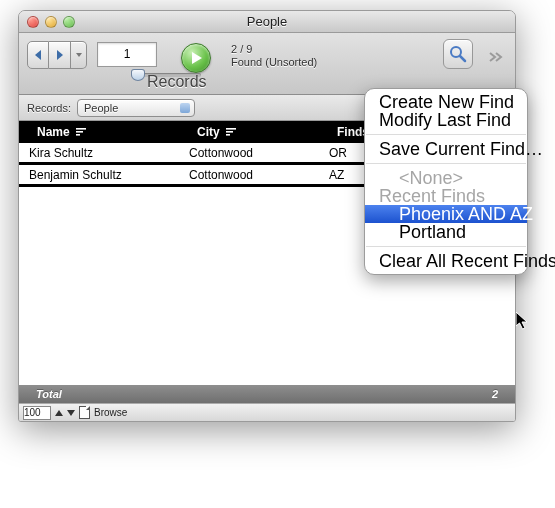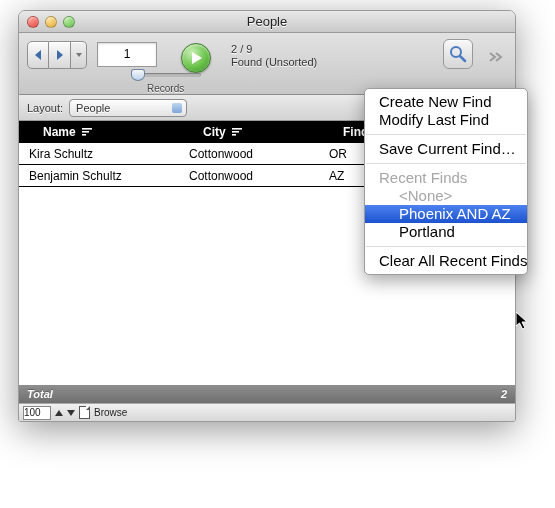--- a/index.html
+++ b/index.html
@@ -35,21 +35,21 @@
   .navbtn svg { display:block; }
   .recbox { width:60px; height:25px; margin-top:3px; background:#fff; border:1px solid #999;
             box-shadow:inset 0 1px 2px rgba(0,0,0,0.15); text-align:center; font-size:12px;
             line-height:23px; }
   .slider { position:absolute; left:112px; top:36px; width:70px; height:12px; }
   .slider .track { position:absolute; top:4px; left:0; right:0; height:4px; background:#b8b8b8;
                    border-radius:2px; box-shadow:inset 0 1px 1px rgba(0,0,0,0.3);}
   .slider .thumb { position:absolute; left:0; top:0; width:14px; height:12px;
                    background:linear-gradient(#f5f8fc,#bcd2e8); border:1px solid #6e84a0;
                    border-radius:3px 3px 50% 50%; }
-  .reclabel { position:absolute; left:128px; top:50px; font-size:10px; color:#444;
+  .reclabel { position:absolute; left:128px; top:40px; font-size:16px; color:#444;
               text-shadow:0 1px 0 #fff; }
   .playblock { display:flex; align-items:flex-start; gap:20px; margin-left:14px; margin-top:4px;}
   .playbtn { width:30px; height:30px; border-radius:50%;
              background:radial-gradient(circle at 35% 30%, #c8efb4, #6ac24a 55%, #3a8a26);
              border:1px solid #3f7c2e; display:flex; align-items:center; justify-content:center;
              box-shadow:0 1px 2px rgba(0,0,0,0.3), inset 0 1px 3px rgba(255,255,255,0.7);}
   .playbtn svg { margin-left:2px; }
   .found { font-size:11px; color:#333; line-height:13px; text-shadow:0 1px 0 #fff;}
   .toolspacer { flex:1; }
   .findblock { display:flex; flex-direction:column; align-items:center; margin-right:6px;gap:24px;}
@@ -67,45 +67,45 @@
                padding:0 18px 0 6px; position:relative; font-size:11px; box-shadow:inset 0 1px 0 #fff;}
   .layoutsel::after { content:""; position:absolute; right:4px; top:3px; width:10px; height:10px;
                       background:linear-gradient(#bcd4f0,#7da7d8); border-radius:2px; }
   .layouttiny { width:26px; height:18px; background:linear-gradient(#fdfdfd,#e4e4e4);
                 border:1px solid #8e8e8e; border-radius:4px; display:flex; align-items:center;
                 justify-content:center; font-size:9px; box-shadow:inset 0 1px 0 #fff;}
   
   .tablewrap { flex:1; display:flex; flex-direction:column; background:#fff; }
   .thead { height:22px; background:#000; color:#fff; display:flex; align-items:center;
            font-size:12px; font-weight:bold; }
-  .thead .col { display:flex; align-items:center; gap:6px; padding-left:24px; }
+  .thead .col { display:flex; align-items:center; gap:6px; padding-left:18px; }
   .col1 { width:160px; } .col2 { width:140px; } .col3 { flex:1; }
   .sorticon svg { display:block; }
   .tbody { flex:1; background:#fff; overflow:hidden; }
   .row { height:22px; display:flex; align-items:center; font-size:12px; color:#000;
-         border-bottom:1px solid #000000;}
+         border-bottom:3px solid #000000;}
   .row .col { padding-left:10px; }
   .tfoot { height:18px; background:linear-gradient(#8e8e8e,#6f6f6f); color:#fff; font-size:11px;
-           display:flex; align-items:center; padding:0 8px; font-style:italic; font-weight:bold;
+           display:flex; align-items:center; padding:0 17px; font-style:italic; font-weight:bold;
            text-shadow:0 -1px 0 rgba(0,0,0,0.3);}
   .tfoot .r { margin-left:auto; }
   
   .statusbar { height:18px; background:linear-gradient(#f1f1f1,#d8d8d8); border-top:1px solid #aaa;
                display:flex; align-items:center; font-size:10px; color:#222; gap:4px; padding:0 4px;}
   .zoomcell { width:28px; height:14px; border:1px solid #888; background:#fff; 
               line-height:12px; }
   .tri { width:0; height:0; border-left:4px solid transparent; border-right:4px solid transparent; }
   .tri.up { border-bottom:6px solid #333; } .tri.dn { border-top:6px solid #333; }
   .pgicon { width:11px; height:13px; background:#fff; border:1px solid #555; position:relative; }
   .pgicon::after { content:""; position:absolute; right:-1px; top:-1px; width:4px; height:4px;
                    background:linear-gradient(135deg,#fff 49%,#555 51%); }
   
   .menu { position:absolute; left:364px; top:88px; width:164px; background:#fff;
-          border:1px solid #9c9c9c; border-radius:5px; box-shadow:0 6px 18px rgba(0,0,0,0.35);
-          padding:4px 0; font-size:15px; }
+          border:1px solid #9c9c9c; border-radius:10px; box-shadow:0 6px 18px rgba(0,0,0,0.35);
+          padding:4px 0; font-size:18px; }
   .menu .item { height:18px; line-height:18px; padding:0 14px; color:#000; white-space:nowrap;}
   .menu .item.indent { padding-left:34px; }
   .menu .item.disabled { color:#a6a6a6; }
   .menu .item.hl { background:#2a62d8; background:linear-gradient(#4c82ee,#1c52cf); color:#fff;}
   .menu .sep { height:1px; margin:5px 1px; background:#dcdcdc; }
   .cursor { position:absolute; left:516px; top:312px; width:16px; height:20px; z-index:5;}
 </style>
 </head>
 <body>
 
@@ -170,21 +170,21 @@
         <div class="findlabel">Find</div>
       </div>
       <div class="chev">
         <svg width="14" height="10" viewBox="0 0 14 10">
             <path d="M1 1 L6 5 L1 9 M7 1 L12 5 L7 9" fill="none" stroke="#9b9b9b" stroke-width="2"></path>
           </svg>
       </div>
     </div>
 
     <div class="layoutbar">
-      <span>Layout:</span>
+      <span>Records:</span>
       <div class="layoutsel">
         <span>People</span>
       </div>
       <div style="flex:1"></div>
       <div class="layouttiny">Aa</div>
       <div class="layouttiny" style="width:18px;"></div>
     </div>
 
     <div class="tablewrap">
       <div class="thead">
@@ -240,22 +240,22 @@
 
   </div>
 </div>
 
 <div class="menu">
   <div class="item">Create New Find</div>
   <div class="item">Modify Last Find</div>
   <div class="sep"></div>
   <div class="item">Save Current Find…</div>
   <div class="sep"></div>
+  <div class="item disabled indent">&lt;None&gt;</div>
   <div class="item disabled">Recent Finds</div>
-  <div class="item disabled indent">&lt;None&gt;</div>
   <div class="item indent hl">Phoenix AND AZ</div>
   <div class="item indent">Portland</div>
   <div class="sep"></div>
   <div class="item">Clear All Recent Finds</div>
 </div>
 
 <svg class="cursor" viewBox="0 0 16 20">
   <polygon points="0,0 0,14 3.5,11 6.5,17 9,16 6,10 11,10" fill="#000" stroke="#fff" stroke-width="1"></polygon>
 </svg>
 

